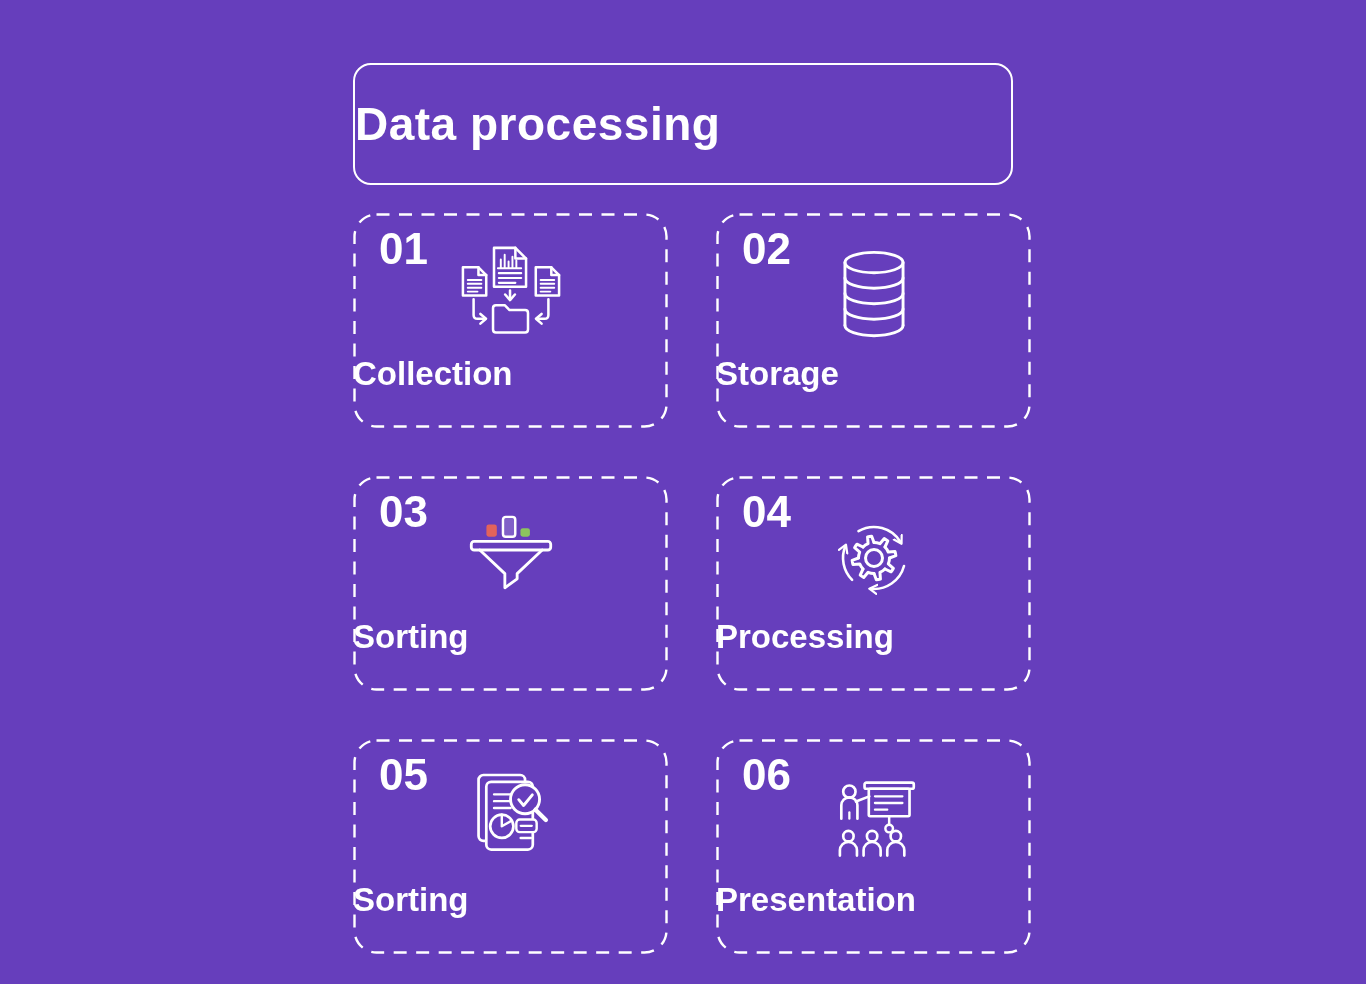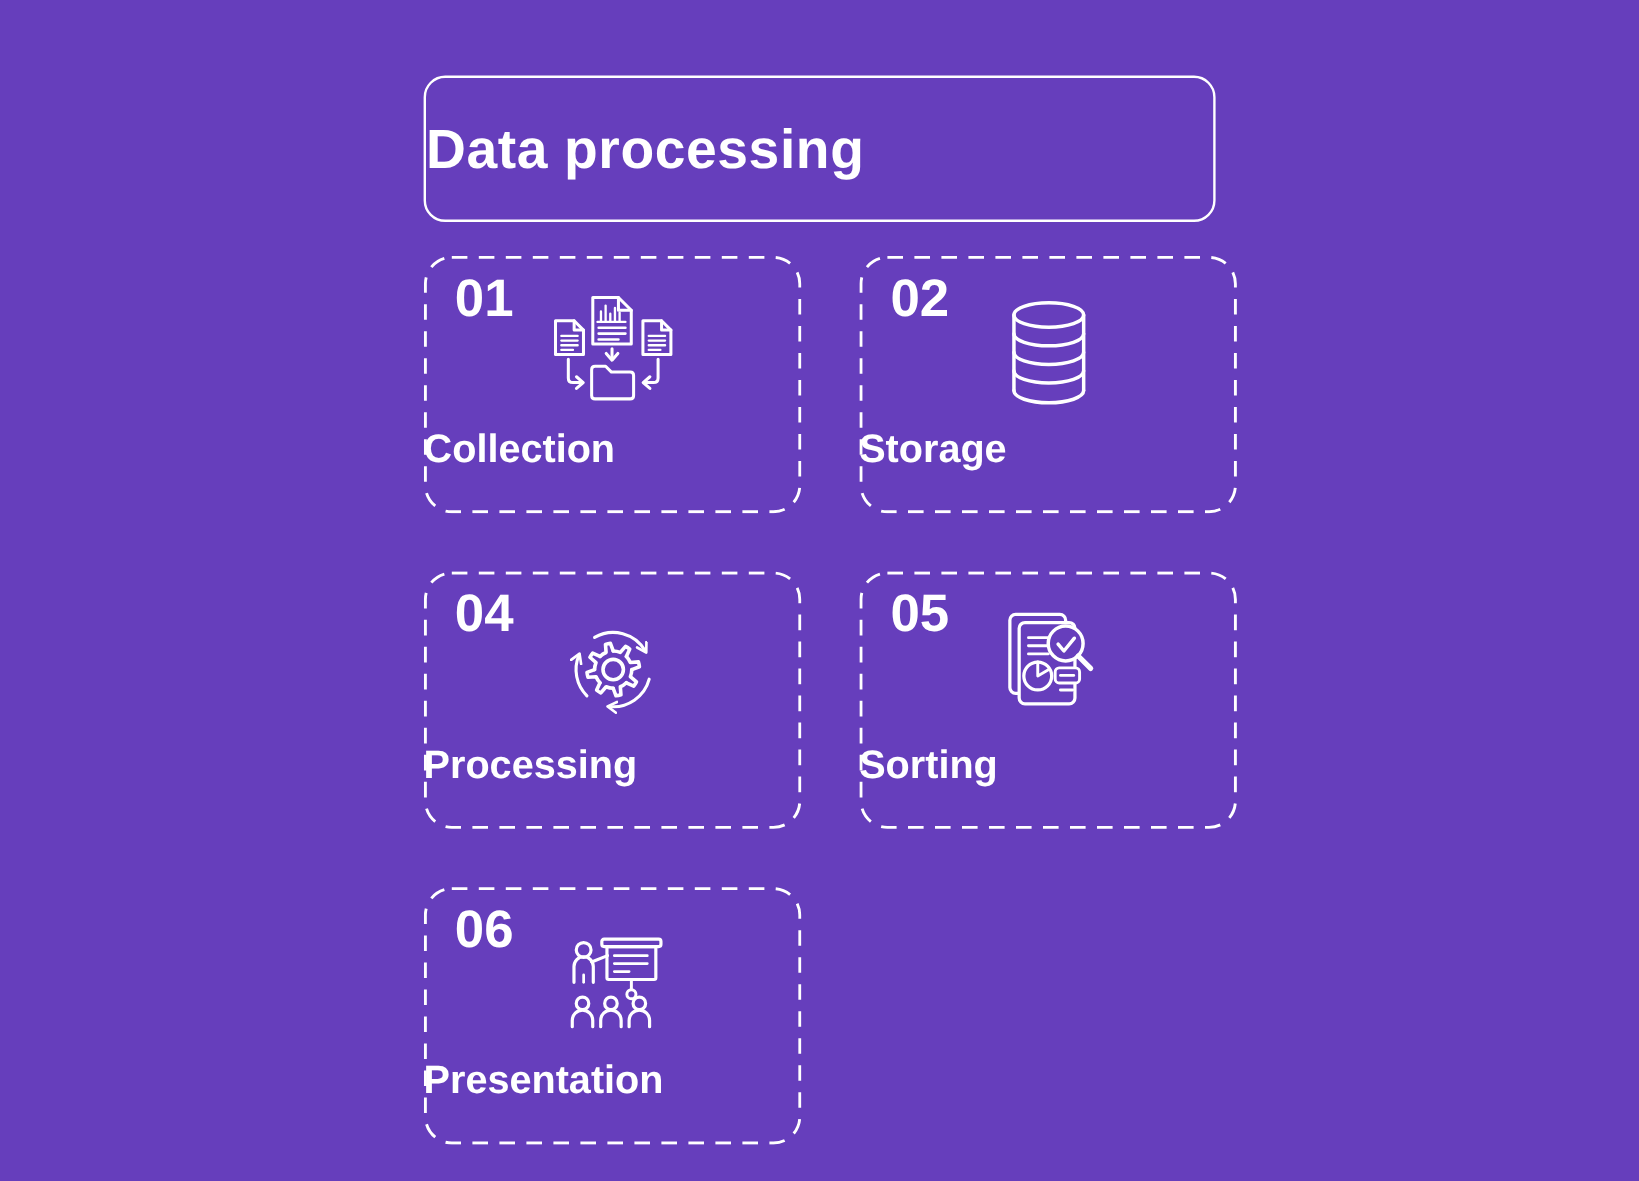--- a/index.html
+++ b/index.html
@@ -94,20 +94,38 @@
             <path d="M5,30 A30,10.5 0 0 0 65,30"></path>
             <path d="M5,46 A30,10.5 0 0 0 65,46"></path>
             <path d="M5,62 A30,10.5 0 0 0 65,62"></path>
             <path d="M5,79 A30,10.5 0 0 0 65,79"></path>
           </g>
         </svg>
       </div>
       <div class="label">Storage</div>
     </div>
 
+    <div class="card">
+      <svg class="dash" width="315" height="215" viewBox="0 0 315 215">
+        <rect x="1.5" y="1.5" width="312" height="212" rx="22" fill="none" stroke="#FFFFFF" stroke-width="2.4" stroke-dasharray="13 9.5"></rect>
+      </svg>
+      <div class="num">03</div>
+      <div class="icon-wrap">
+        <svg width="104" height="88" viewBox="0 0 110 93">
+          <rect x="29" y="11" width="11" height="13" rx="2.5" fill="#E2635B"></rect>
+          <rect x="46.5" y="3" width="13" height="21" rx="3" fill="rgba(255,255,255,0.18)" stroke="#FFFFFF" stroke-width="2.6"></rect>
+          <rect x="65" y="15" width="10" height="9" rx="2.5" fill="#8CC45E"></rect>
+          <g fill="none" stroke="#FFFFFF" stroke-width="3" stroke-linecap="round" stroke-linejoin="round">
+            <rect x="13" y="29" width="84" height="9" rx="3"></rect>
+            <path d="M22,38 L48.5,63 L48.5,78 L61.5,68.5 L61.5,63 L88,38"></path>
+          </g>
+        </svg>
+      </div>
+      <div class="label">Sorting</div>
+    </div>
 
     <div class="card">
       <svg class="dash" width="315" height="215" viewBox="0 0 315 215">
         <rect x="1.5" y="1.5" width="312" height="212" rx="22" fill="none" stroke="#FFFFFF" stroke-width="2.4" stroke-dasharray="13 9.5"></rect>
       </svg>
       <div class="num">04</div>
       <div class="icon-wrap">
         <svg width="100" height="100" viewBox="0 0 100 100">
           <defs>
             <marker id="parw" markerWidth="12" markerHeight="12" refX="7" refY="5.5" orient="auto" markerUnits="userSpaceOnUse">

